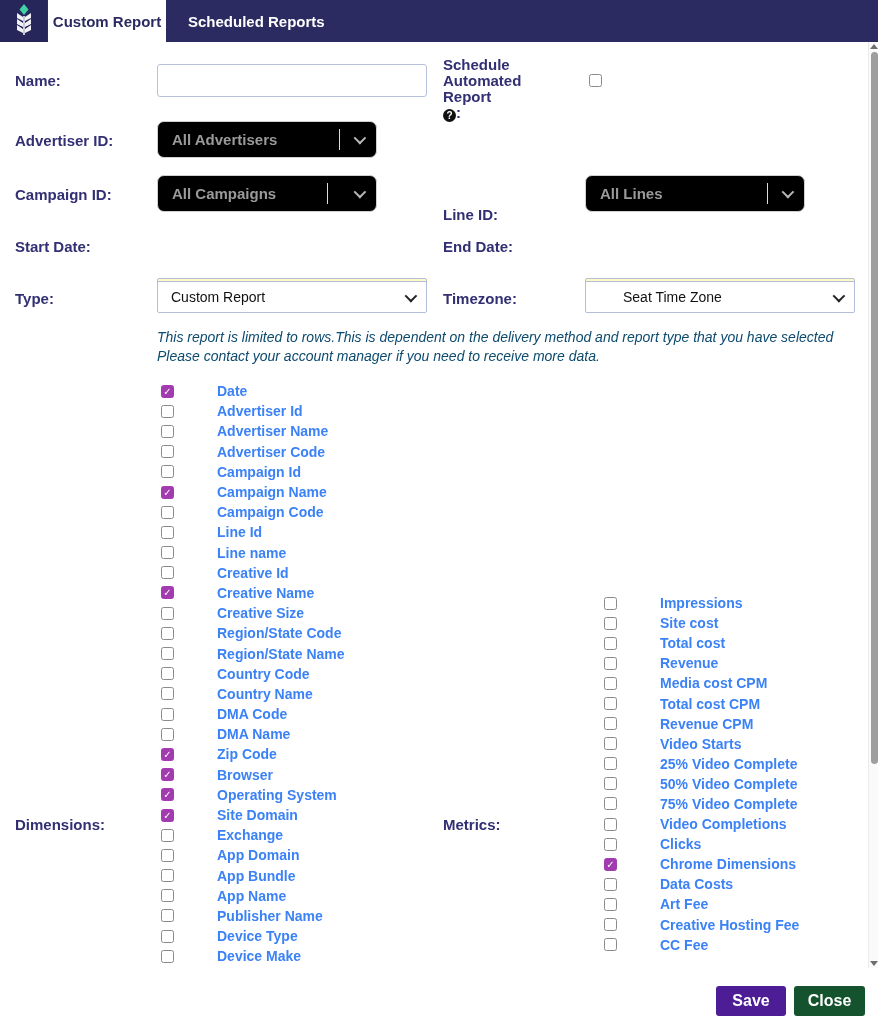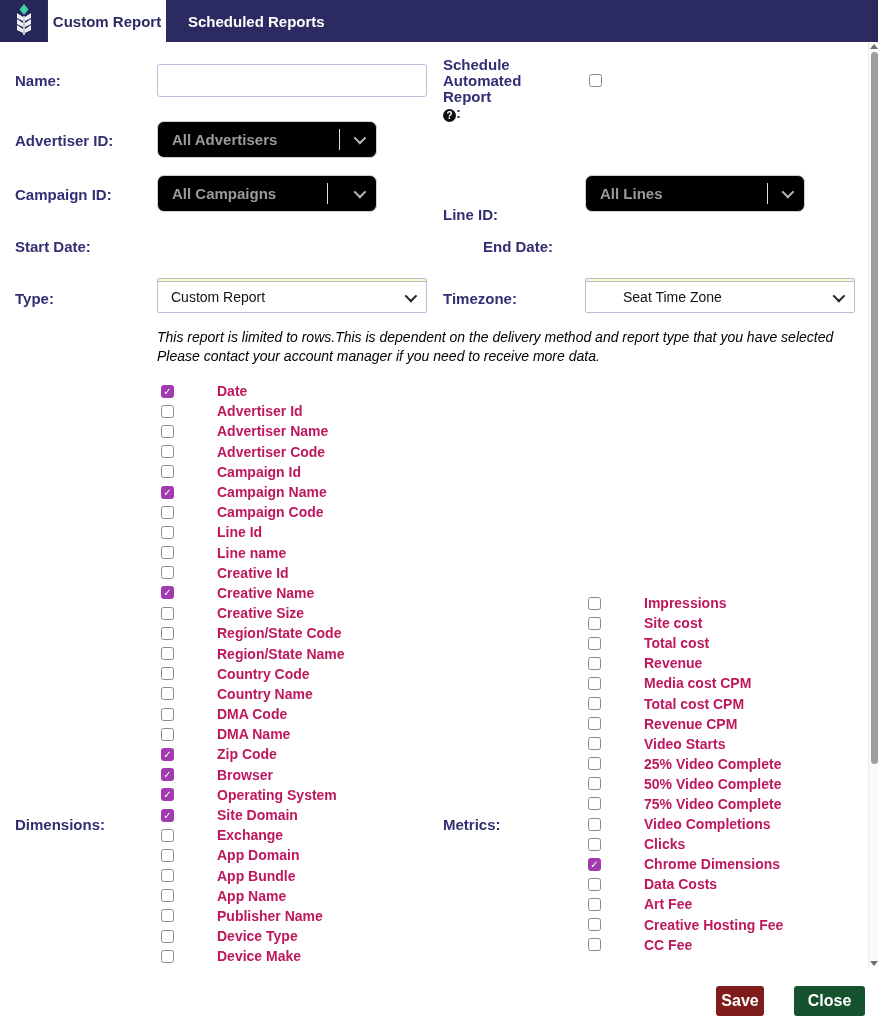--- a/index.html
+++ b/index.html
@@ -49,49 +49,49 @@
 
   
   .sel { position:absolute; width:270px; height:32px; border:1px solid #b4bddc;
     border-radius:2px; background:#fff; display:flex; align-items:center; cursor:pointer; }
   .sel .stext { flex:1; font-size:14px; color:#111; padding-left:13px; }
   .sel .schev { width:9px; height:9px; border-right:2px solid #222; border-bottom:2px solid #222;
     transform:rotate(45deg) translateY(-2px); margin-right:12px; }
 
   
   .note { position:absolute; left:157px; top:328px; width:700px; font-size:14px; font-style:italic;
-    color:#000000; line-height:19px; }
+    color:#0c4a6e; line-height:19px; }
 
   
   .cb-list { position:absolute; overflow:hidden; }
   .cb-row { display:flex; align-items:center; cursor:pointer; }
   .dims .cb-row { height:20.2px; }
-  .mets .cb-row { height:20.1px; }
+  .mets .cb-row { height:20.1px;margin-left:16px; }
   .cb { width:13px; height:13px; border:1px solid #8a8a8a; border-radius:2.5px; background:#fff;
     flex:0 0 13px; font-size:10px; line-height:12px; text-align:center; color:#fff; }
   .cb.checked { background:#a23bb0; border-color:#a23bb0; }
-  .cb-label { font-size:14px; font-weight:bold; color:#be185d; margin-left:5px; white-space:nowrap;padding-left:38px; }
+  .cb-label { font-size:14px; font-weight:bold; color:#3b82f6; margin-left:5px; white-space:nowrap;padding-left:38px; }
 
   
   .sbar { position:absolute; right:0; top:42px; width:10px; height:926px; background:#fafafa;
     border-left:1px solid #ececec; }
   .sthumb { position:absolute; left:1.5px; top:10px; width:7px; height:712px; background:#9e9e9e;
     border-radius:4px; }
   .sarrow-up { position:absolute; left:1px; top:2px; width:0; height:0;
     border-left:4px solid transparent; border-right:4px solid transparent;
     border-bottom:5px solid #6e6e6e; }
   .sarrow-down { position:absolute; left:1px; bottom:2px; width:0; height:0;
     border-left:4px solid transparent; border-right:4px solid transparent;
     border-top:5px solid #6e6e6e; }
 
   
   .btn { position:absolute; top:986px; height:30px; border:none; border-radius:3px; color:#fff;
     font-size:16px; font-weight:bold; font-family:"Liberation Sans", sans-serif; cursor:pointer;
     display:flex; align-items:center; justify-content:center; }
-  .btn-save { left:716px; width:48px; background:#7f1d1d; }
+  .btn-save { left:716px; width:70px; background:#4c1d95; }
   .btn-close { left:794px; width:71px; background:#14532d; }
 </style>
 </head>
 <body>
 
 <div class="header">
   <div class="logo-tile">
     <svg width="26" height="34" viewBox="0 0 26 34">
       <polygon points="13,0 17.5,5.5 13,11 8.5,5.5" fill="#3fd3a4"></polygon>
       <g fill="#f2f2f6">
@@ -150,21 +150,21 @@
 <div class="dinput" style="left:157px; top:230px;">
   <span class="dtext">mm/dd/yyyy</span>
   <span class="cal">
     <svg width="14" height="14" viewBox="0 0 14 14">
       <rect x="1.2" y="2.2" width="11.6" height="10.6" fill="none" stroke="#222" stroke-width="1.5"></rect>
       <line x1="1.2" y1="5.4" x2="12.8" y2="5.4" stroke="#222" stroke-width="1.5"></line>
     </svg>
   </span>
 </div>
 
-<div class="flabel" style="left:443px; top:238px;margin-left:40px;">End Date:</div>
+<div class="flabel" style="left:443px; top:238px;">End Date:</div>
 <div class="dinput" style="left:585px; top:230px;">
   <span class="dtext">mm/dd/yyyy</span>
   <span class="cal">
     <svg width="14" height="14" viewBox="0 0 14 14">
       <rect x="1.2" y="2.2" width="11.6" height="10.6" fill="none" stroke="#222" stroke-width="1.5"></rect>
       <line x1="1.2" y1="5.4" x2="12.8" y2="5.4" stroke="#222" stroke-width="1.5"></line>
     </svg>
   </span>
 </div>
 

